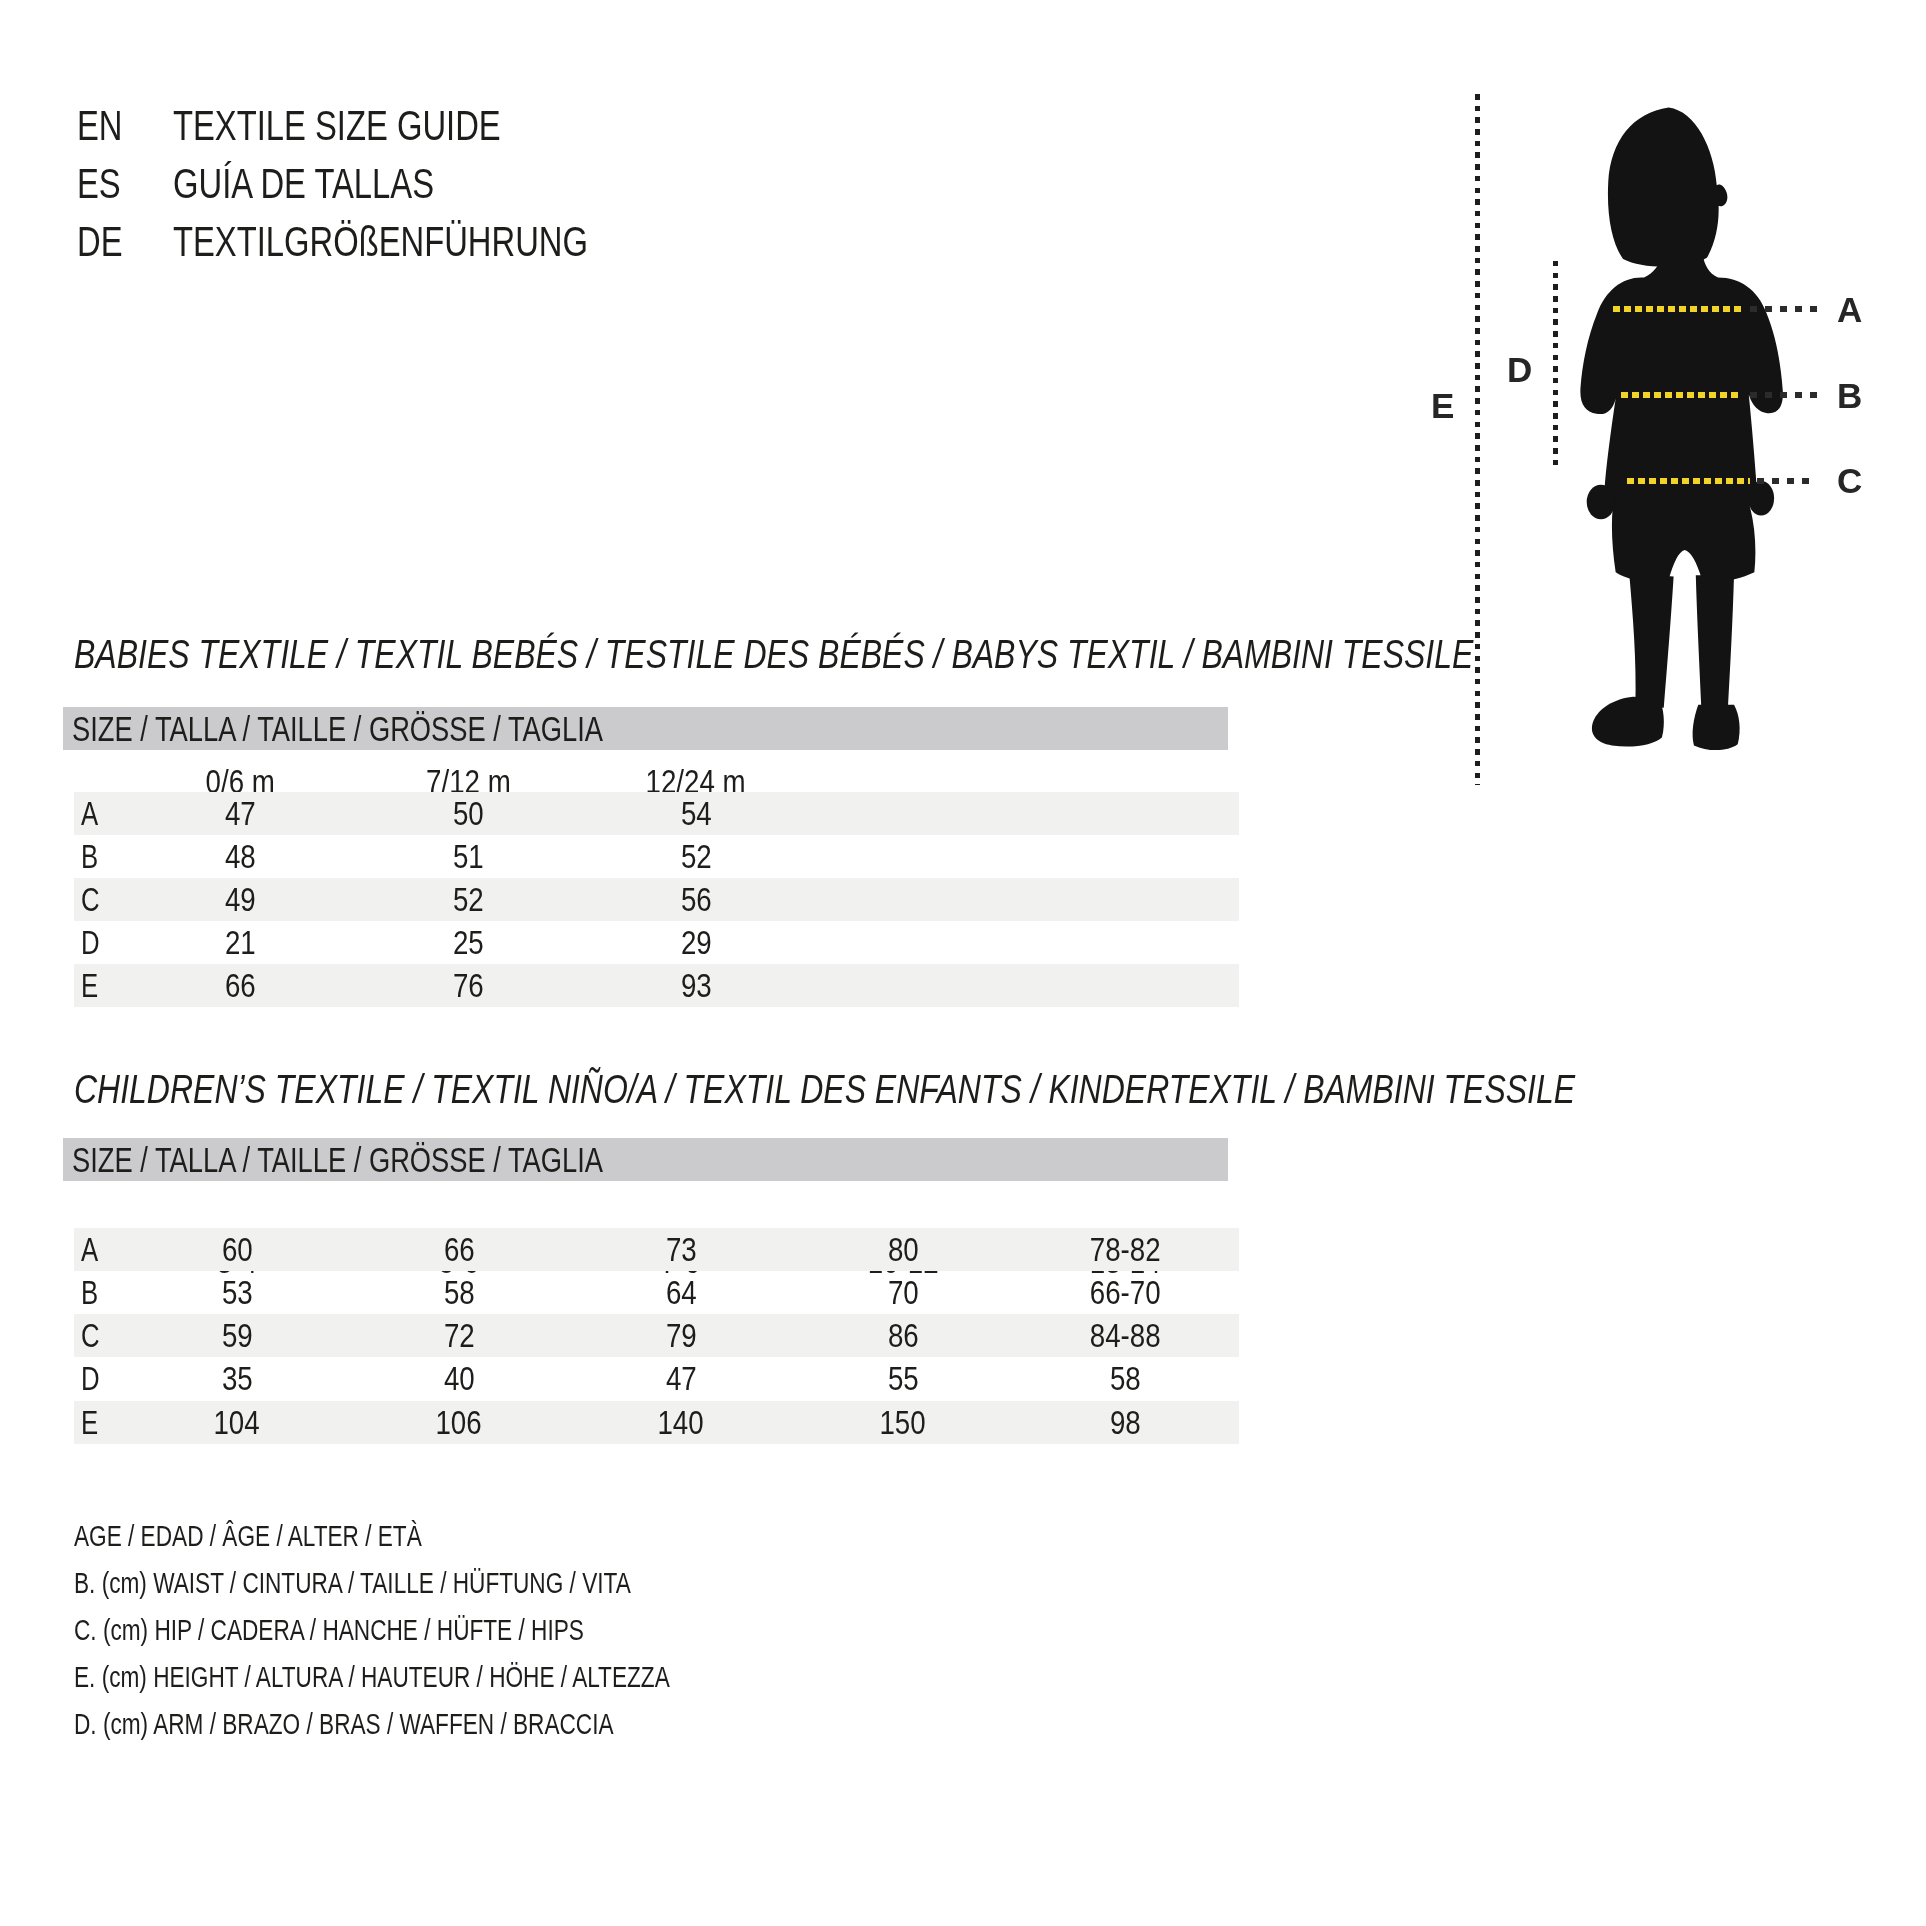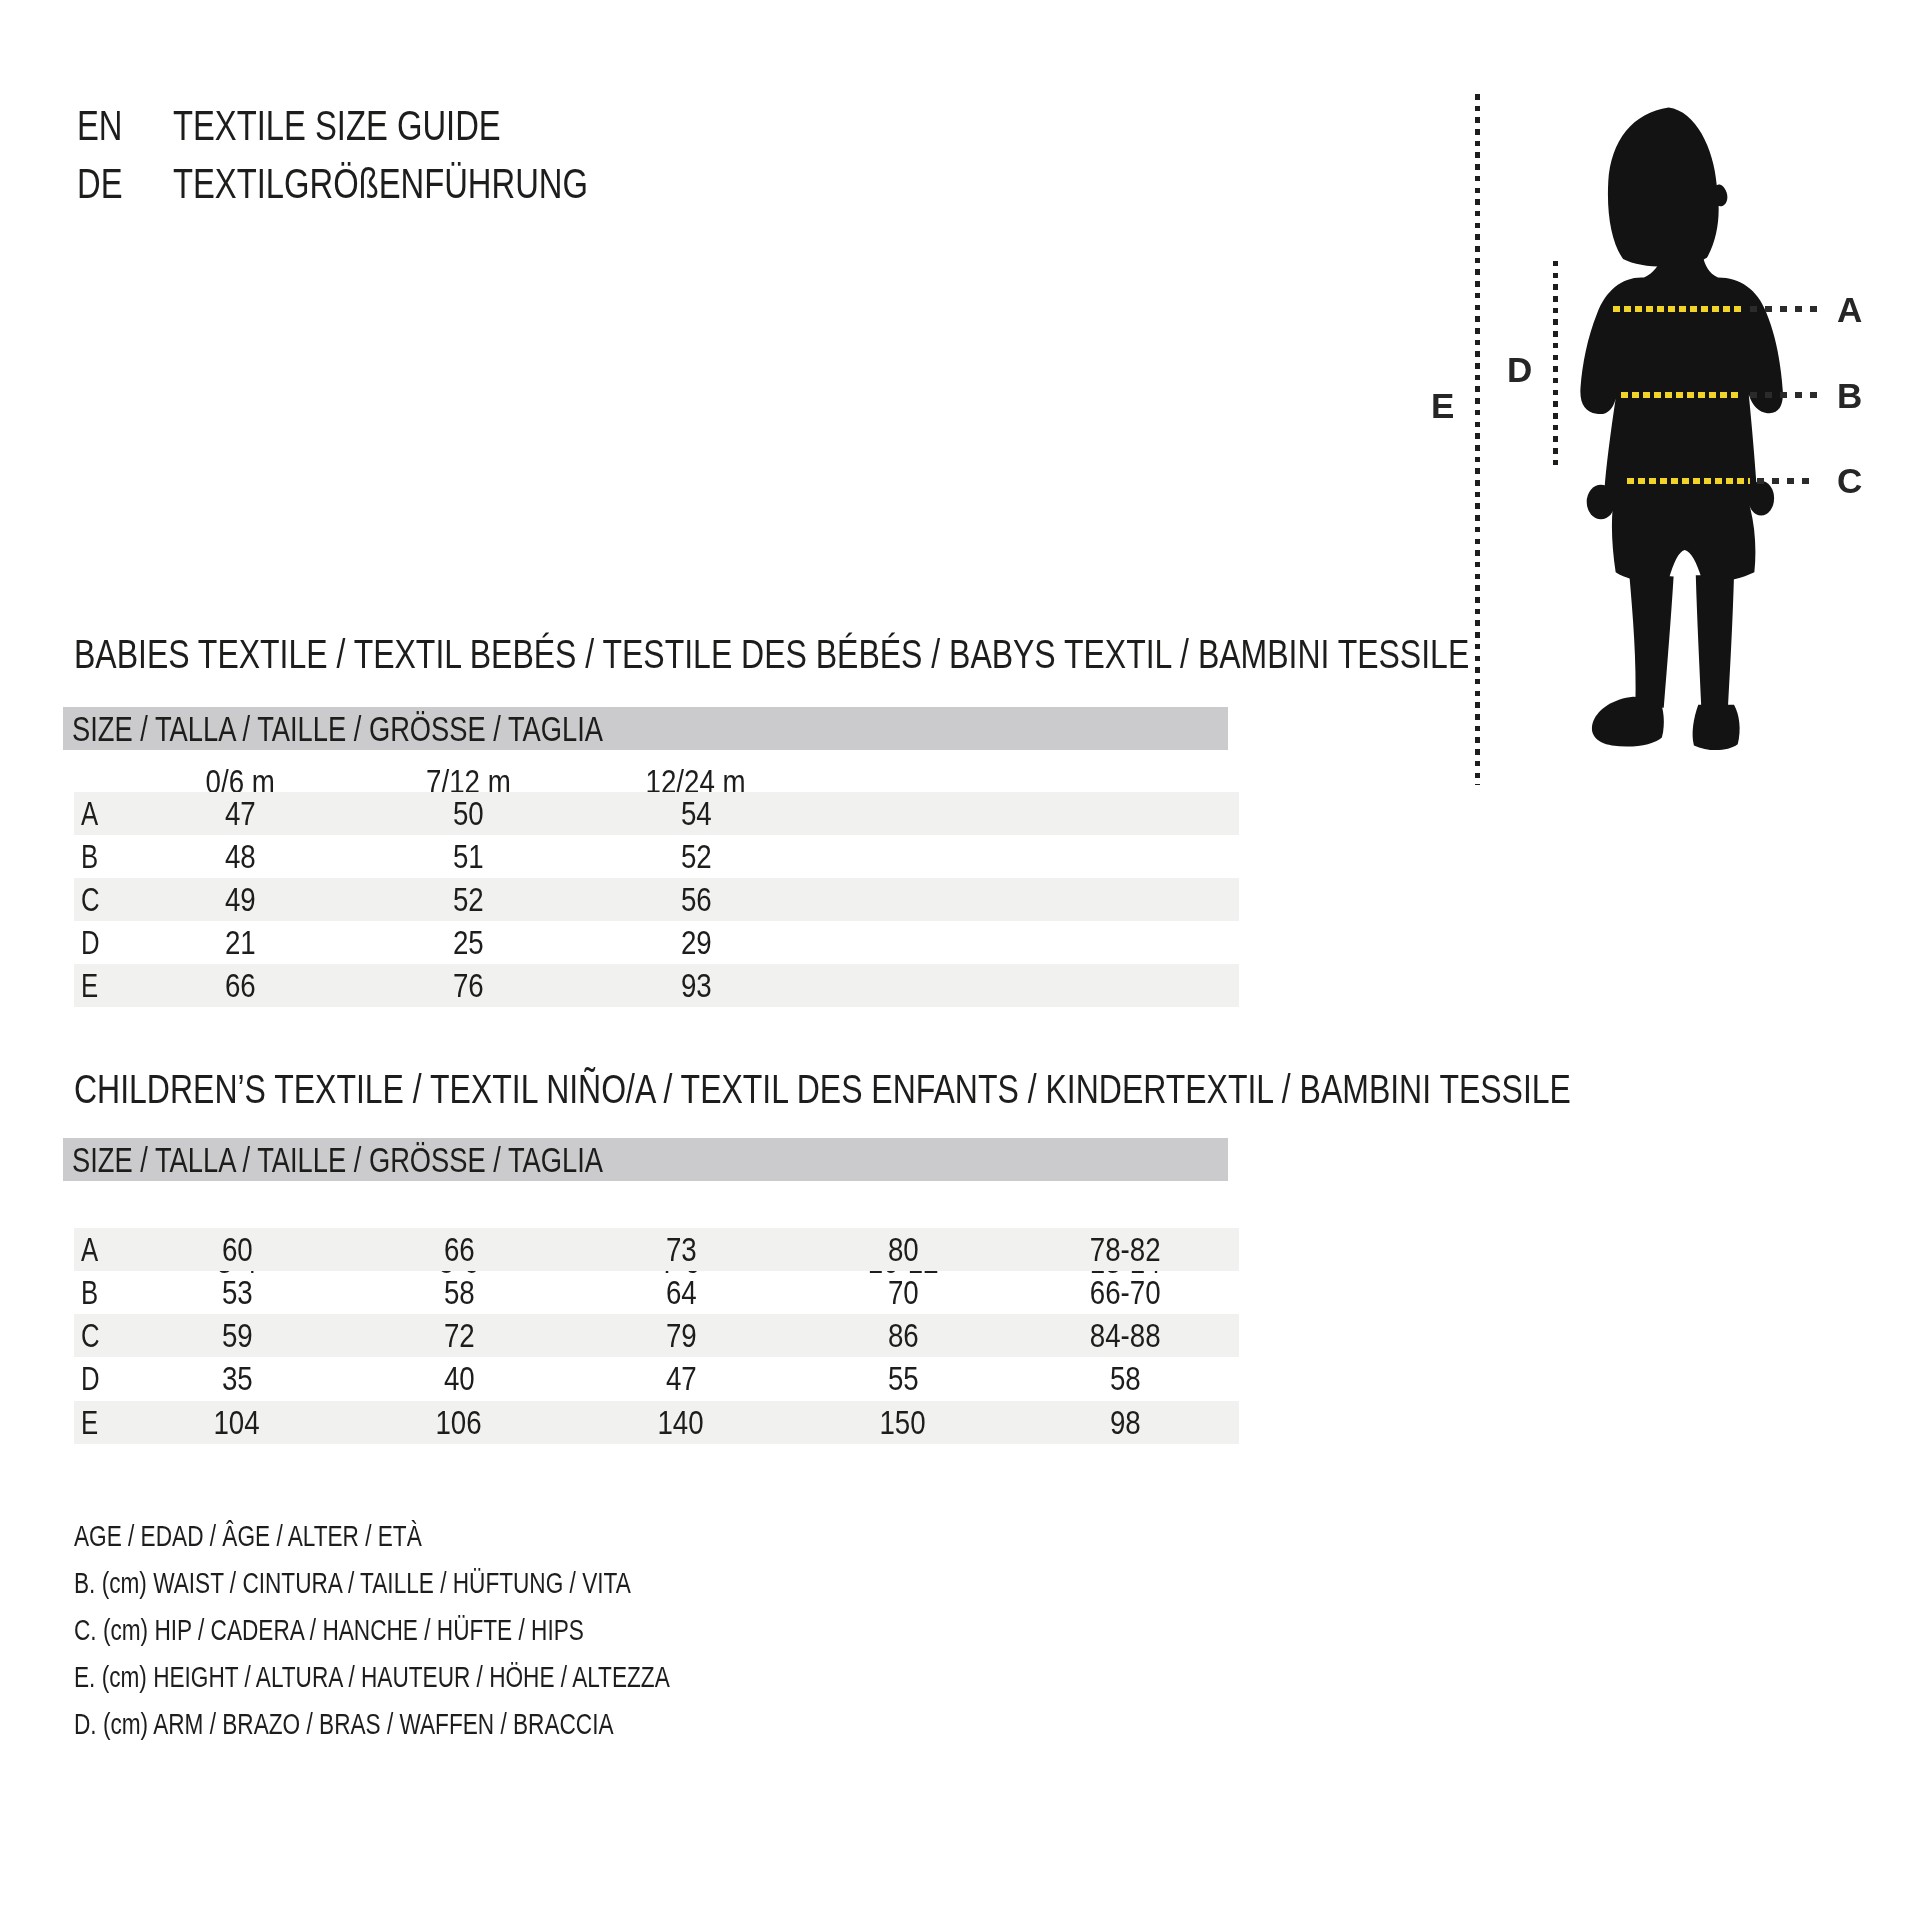--- a/index.html
+++ b/index.html
@@ -26,21 +26,21 @@
   .lang-row{position:relative;width:863px;}
 
   
   .vline{position:absolute;width:5px;background-image:repeating-linear-gradient(to bottom,var(--ink) 0 5.5px,transparent 5.5px 11.7px);}
   .hy{position:absolute;height:5.5px;background-image:repeating-linear-gradient(to right,var(--yellow) 0 6.8px,transparent 6.8px 11px);}
   .hd{position:absolute;height:5.5px;background-image:repeating-linear-gradient(to right,var(--dashdark) 0 7.4px,transparent 7.4px 15px);}
   .mlabel{position:absolute;font-size:35px;font-weight:700;color:#262626;line-height:35px;}
   .silhouette{position:absolute;left:1570px;top:105px;width:222px;height:678px;}
 
   
-  .section-title{position:absolute;font-size:41px;line-height:43px;white-space:nowrap;}
+  .section-title{position:absolute;font-size:41px;line-height:43px;white-space:nowrap;font-style:italic;}
   .band{position:absolute;left:63px;width:1165px;height:43px;background:var(--band);font-size:35px;line-height:43px;padding-left:8.6px;}
   .colhead,.trow{position:absolute;left:74px;width:1165px;height:39px;display:grid;align-items:center;font-size:33px;}
   .trow{height:43px;}
   .g3{grid-template-columns:52px 228px 228px 228px;}
   .g5{grid-template-columns:52px 222px 222px 222px 222px 222px;}
   .cell{text-align:center;}
   .rlabel{text-align:left;padding-left:7.4px;}
   .striped{background:var(--stripe);}
 
   
@@ -49,20 +49,24 @@
 </style>
 </head>
 <body>
 
 <div class="page">
 
   <div class="langs">
     <div class="lang-row">
       <span class="lang-code"><span class="sqz">EN</span></span>
       <span class="lang-title"><span class="sqz">TEXTILE SIZE GUIDE</span></span>
+    </div>
+    <div class="lang-row">
+      <span class="lang-code"><span class="sqz">ES</span></span>
+      <span class="lang-title"><span class="sqz">GUÍA DE TALLAS</span></span>
     </div>
     <div class="lang-row">
       <span class="lang-code"><span class="sqz">DE</span></span>
       <span class="lang-title"><span class="sqz">TEXTILGRÖßENFÜHRUNG</span></span>
     </div>
   </div>
 
   <svg class="silhouette" viewBox="0 0 360 1100" xmlns="http://www.w3.org/2000/svg">
     <g fill="#131313">
       <path d="M160 4 C102 12 66 58 62 124 C59 180 68 224 86 250 C120 268 194 266 222 248 C236 224 242 192 241 164 C252 166 258 154 254 142 C250 131 243 127 238 130 C233 70 204 10 160 4 Z"></path>

